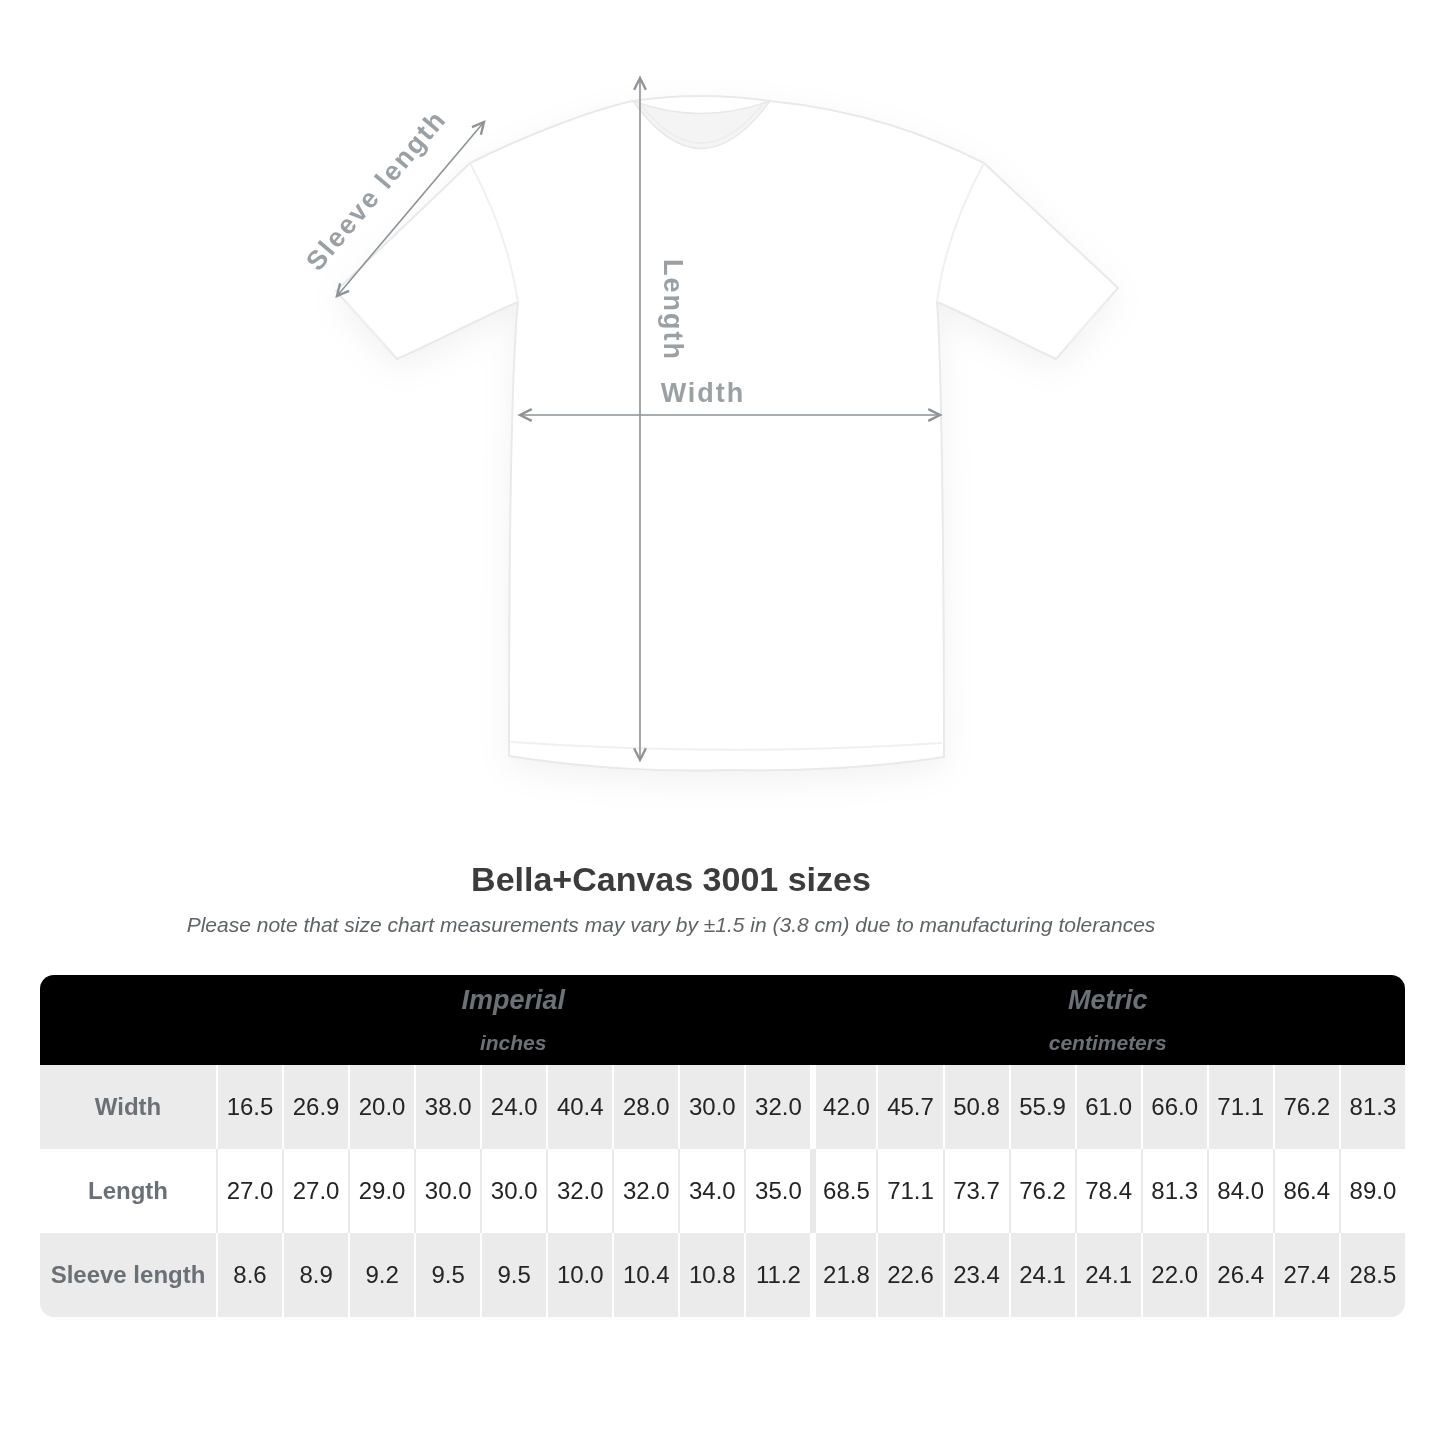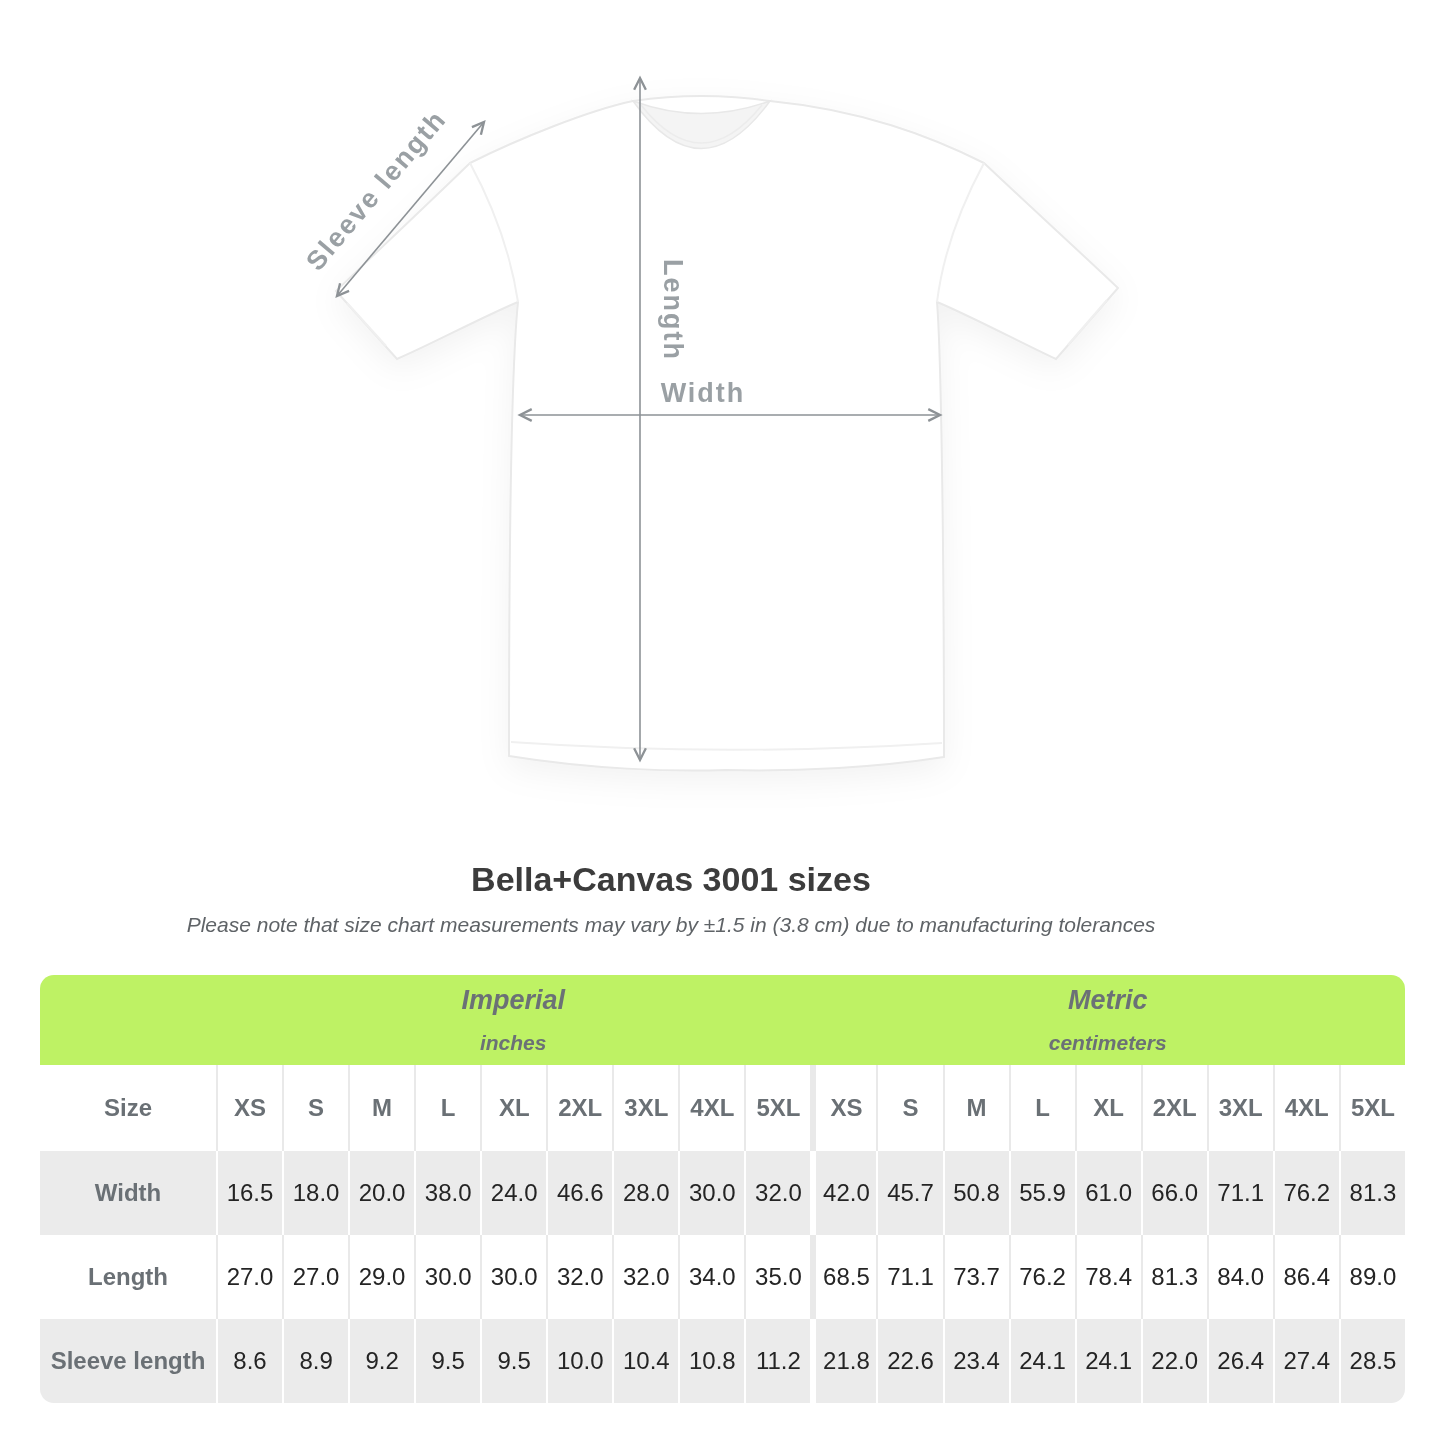--- a/index.html
+++ b/index.html
@@ -19,21 +19,21 @@
   #heading{position:absolute;left:0;top:860px;width:1342px;text-align:center;}
   #page-title{font-size:34px;font-weight:bold;color:#3c3c3c;margin:0;}
   #page-subtitle{font-size:21px;font-style:italic;color:#5f6367;margin:14px 0 12px 0;}
 
   
   #table-wrap{position:absolute;left:40px;top:975px;width:1365px;}
   table.size-table{border-collapse:separate;border-spacing:0;width:1365px;table-layout:fixed;}
   col.label-col{width:176px;}
   th,td{padding:0;text-align:center;vertical-align:middle;font-family:"Liberation Sans",sans-serif;}
   tr.band-row{height:90px;}
-  tr.band-row th{background:#bef264;}
+  tr.band-row th{background:#000000;}
   th.corner-tl{border-top-left-radius:14px;}
   th.corner-tr{border-top-right-radius:14px;}
   .band-title{font-size:27px;font-weight:bold;font-style:italic;color:#6b7176;line-height:1.15;}
   .band-unit{font-size:21px;font-style:italic;color:#6b7176;margin-top:14px;}
   tr.size-row{height:86px;background:#ffffff;}
   .hdr{font-size:24px;font-weight:bold;color:#6a7075;}
   tr.data-row{height:84px;}
   tr.r-gray{background:#ebebeb;}
   tr.r-white{background:#ffffff;}
   td.val{font-size:24px;color:#242424;text-align:center;}
@@ -121,51 +121,30 @@
           <th class="corner-tl"></th>
           <th colspan="9">
             <div class="band-title">Imperial</div>
             <div class="band-unit">inches</div>
           </th>
           <th colspan="9" class="corner-tr">
             <div class="band-title">Metric</div>
             <div class="band-unit">centimeters</div>
           </th>
         </tr>
-        <tr class="size-row">
-          <th class="hdr">Size</th>
-          <td class="hdr sep">XS</td>
-          <td class="hdr sep">S</td>
-          <td class="hdr sep">M</td>
-          <td class="hdr sep">L</td>
-          <td class="hdr sep">XL</td>
-          <td class="hdr sep">2XL</td>
-          <td class="hdr sep">3XL</td>
-          <td class="hdr sep">4XL</td>
-          <td class="hdr sep">5XL</td>
-          <td class="hdr sep metric-first">XS</td>
-          <td class="hdr sep">S</td>
-          <td class="hdr sep">M</td>
-          <td class="hdr sep">L</td>
-          <td class="hdr sep">XL</td>
-          <td class="hdr sep">2XL</td>
-          <td class="hdr sep">3XL</td>
-          <td class="hdr sep">4XL</td>
-          <td class="hdr sep">5XL</td>
-        </tr>
       </thead>
       <tbody>
         <tr class="data-row r-gray">
           <th class="hdr">Width</th>
           <td class="val sep">16.5</td>
-          <td class="val sep">18.0</td>
+          <td class="val sep">26.9</td>
           <td class="val sep">20.0</td>
           <td class="val sep">38.0</td>
           <td class="val sep">24.0</td>
-          <td class="val sep">46.6</td>
+          <td class="val sep">40.4</td>
           <td class="val sep">28.0</td>
           <td class="val sep">30.0</td>
           <td class="val sep">32.0</td>
           <td class="val sep metric-first">42.0</td>
           <td class="val sep">45.7</td>
           <td class="val sep">50.8</td>
           <td class="val sep">55.9</td>
           <td class="val sep">61.0</td>
           <td class="val sep">66.0</td>
           <td class="val sep">71.1</td>

